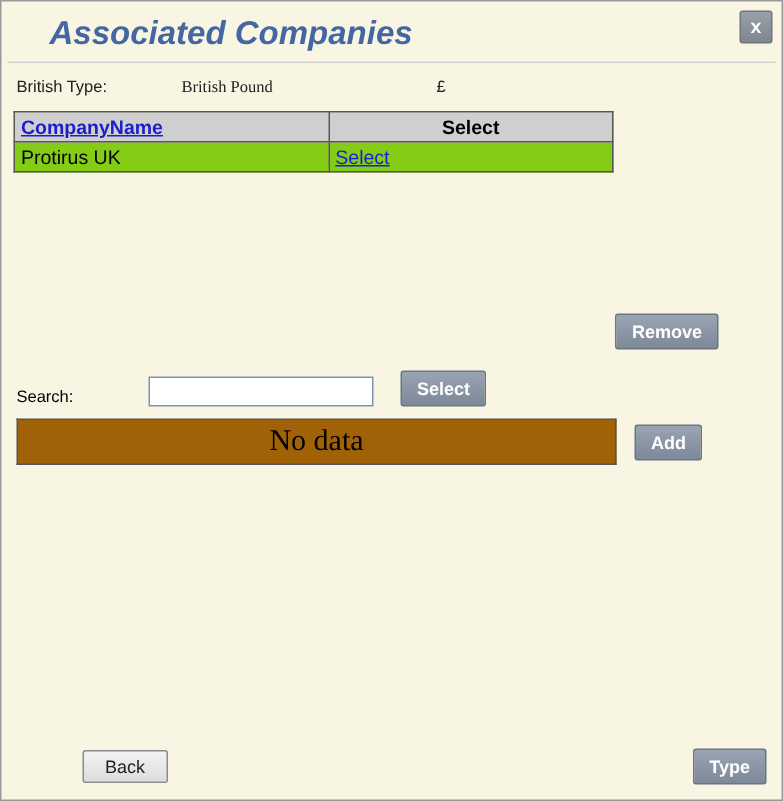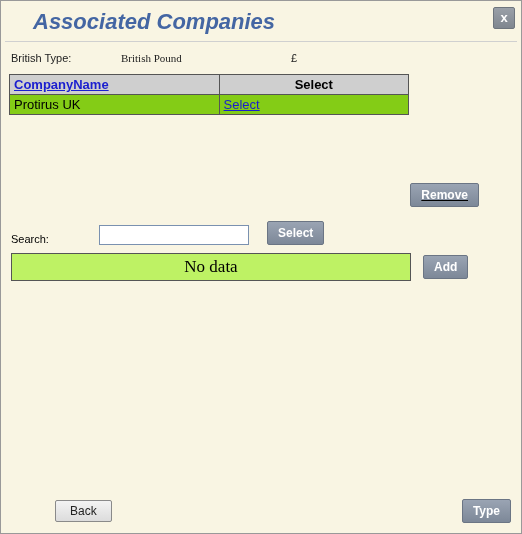--- a/index.html
+++ b/index.html
@@ -96,22 +96,21 @@
     color: #1a1ecf;
     text-decoration: underline;
     cursor: pointer;
   }
   .col-name { width: 210px; text-align: left; }
   .col-select { width: 190px; text-align: left; }
   .remove-row {
     display: flex;
     justify-content: flex-end;
     padding: 0 34px 0 0;
-    margin-top: 68px;
-    text-decoration: underline;
+    margin-top: 94px;
   }
   .btn {
     background: linear-gradient(#9aa4b3, #7d8898);
     border: 1px solid #6b7584;
     color: #fff;
     font-weight: bold;
     font-size: 12px;
     padding: 4px 10px;
     border-radius: 2px;
     cursor: pointer;
@@ -137,23 +136,23 @@
     align-items: center;
     gap: 12px;
     padding: 0 0 0 2px;
   }
   table.results {
     border-collapse: collapse;
     width: 400px;
   }
   table.results td {
     border: 1px solid #555;
-    background: #bef264;
+    background: #a16207;
     font-family: "Times New Roman", Times, serif;
-    font-size: 17px;
+    font-size: 20px;
     text-align: center;
     padding: 3px 4px;
   }
   .footer {
     display: flex;
     justify-content: space-between;
     align-items: center;
     padding: 8px 10px 10px 10px;
   }
   .back-btn {

